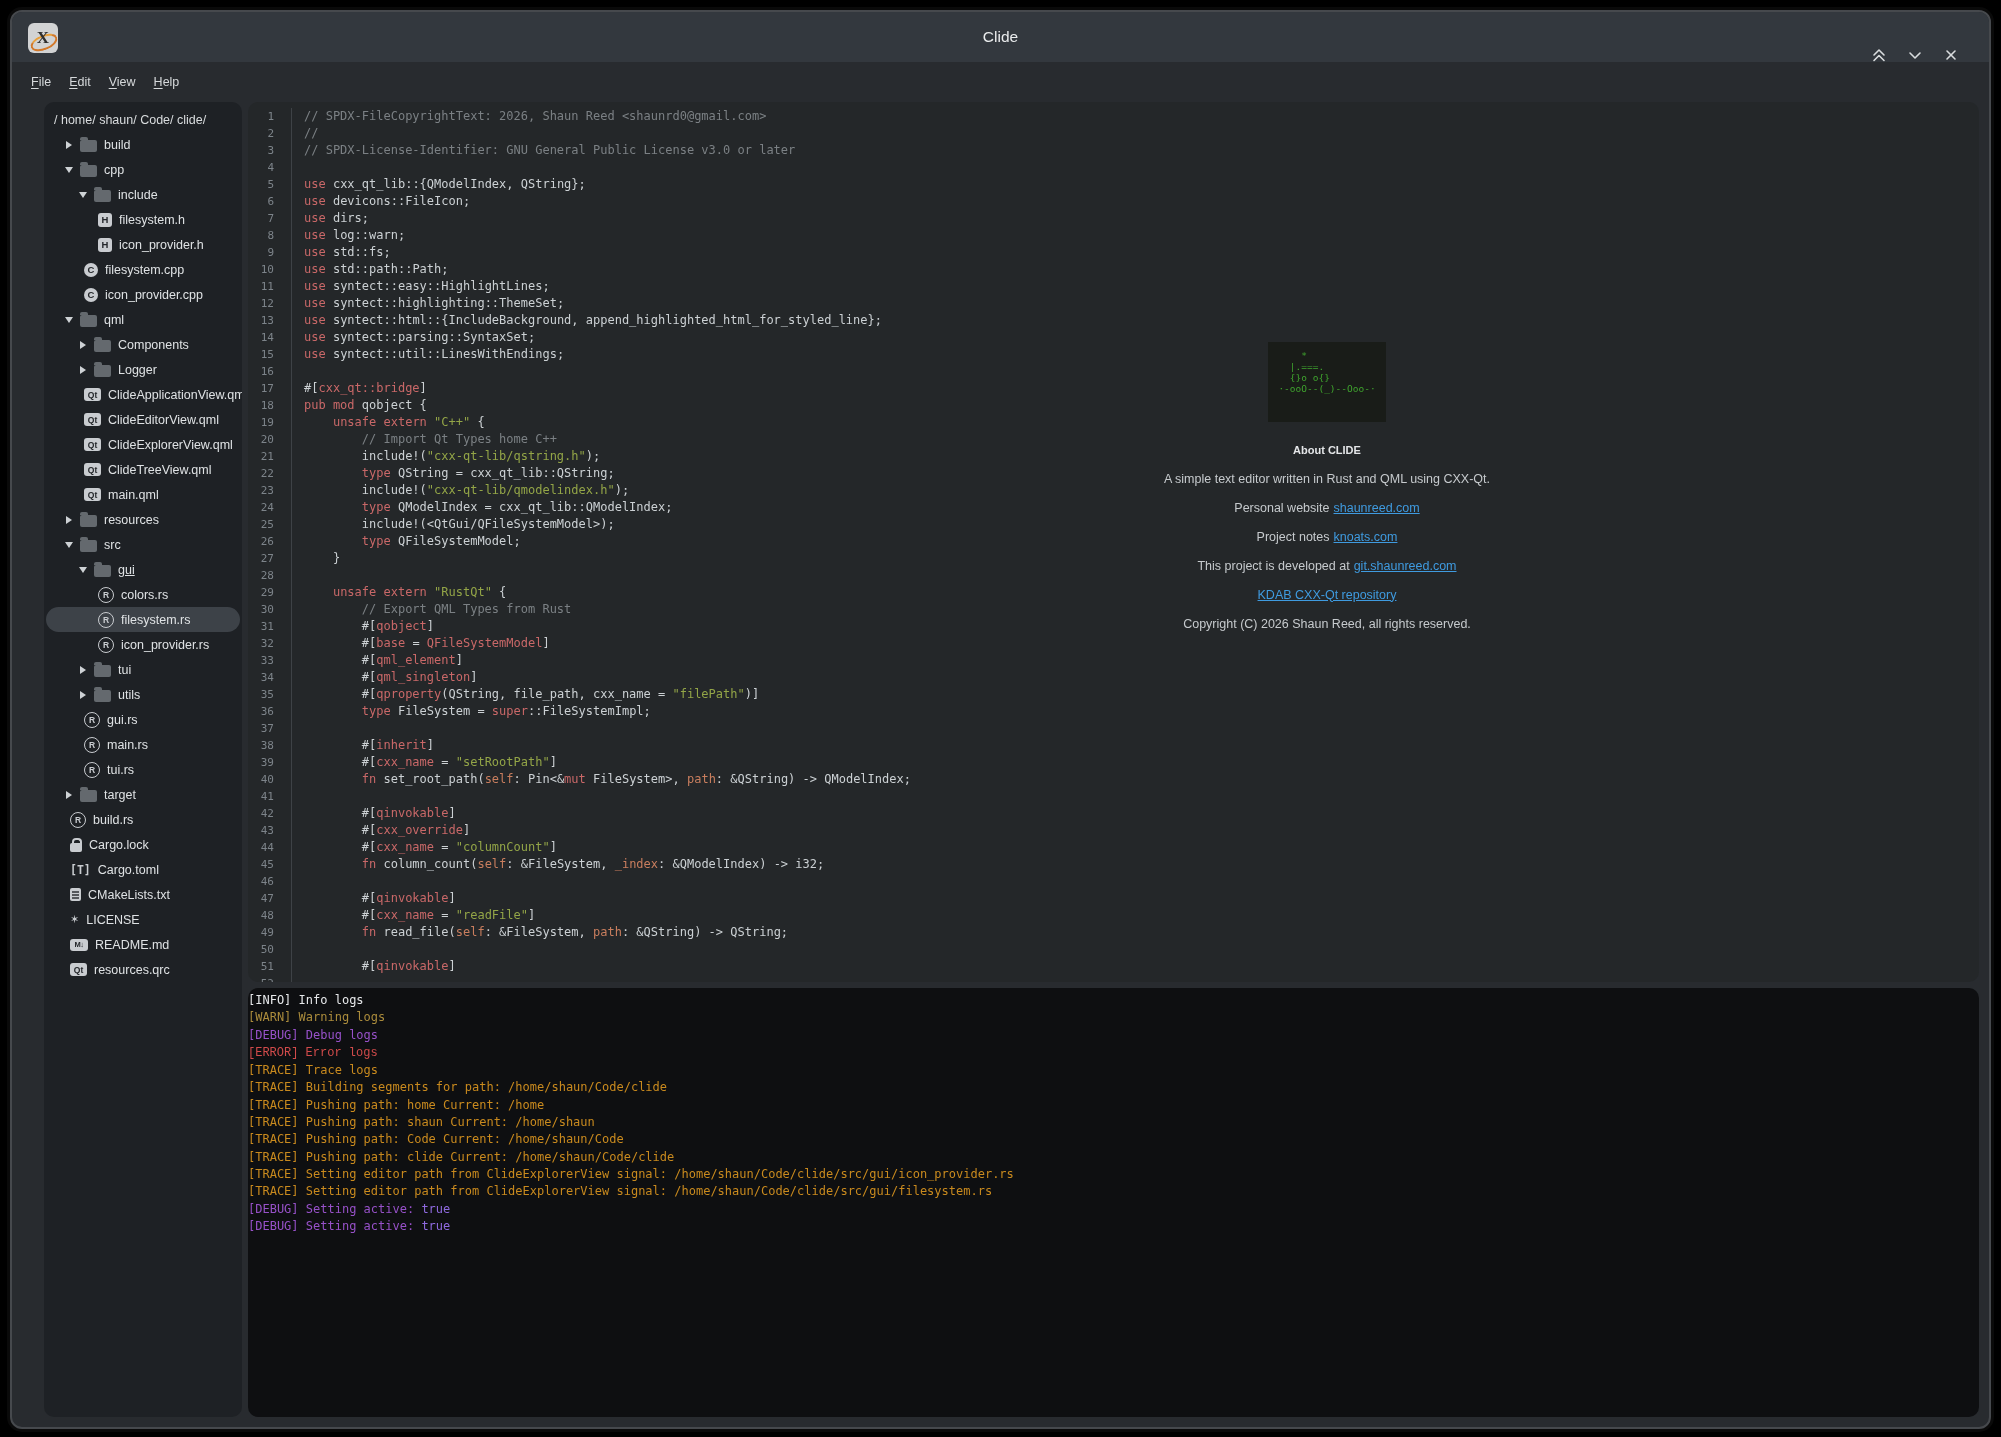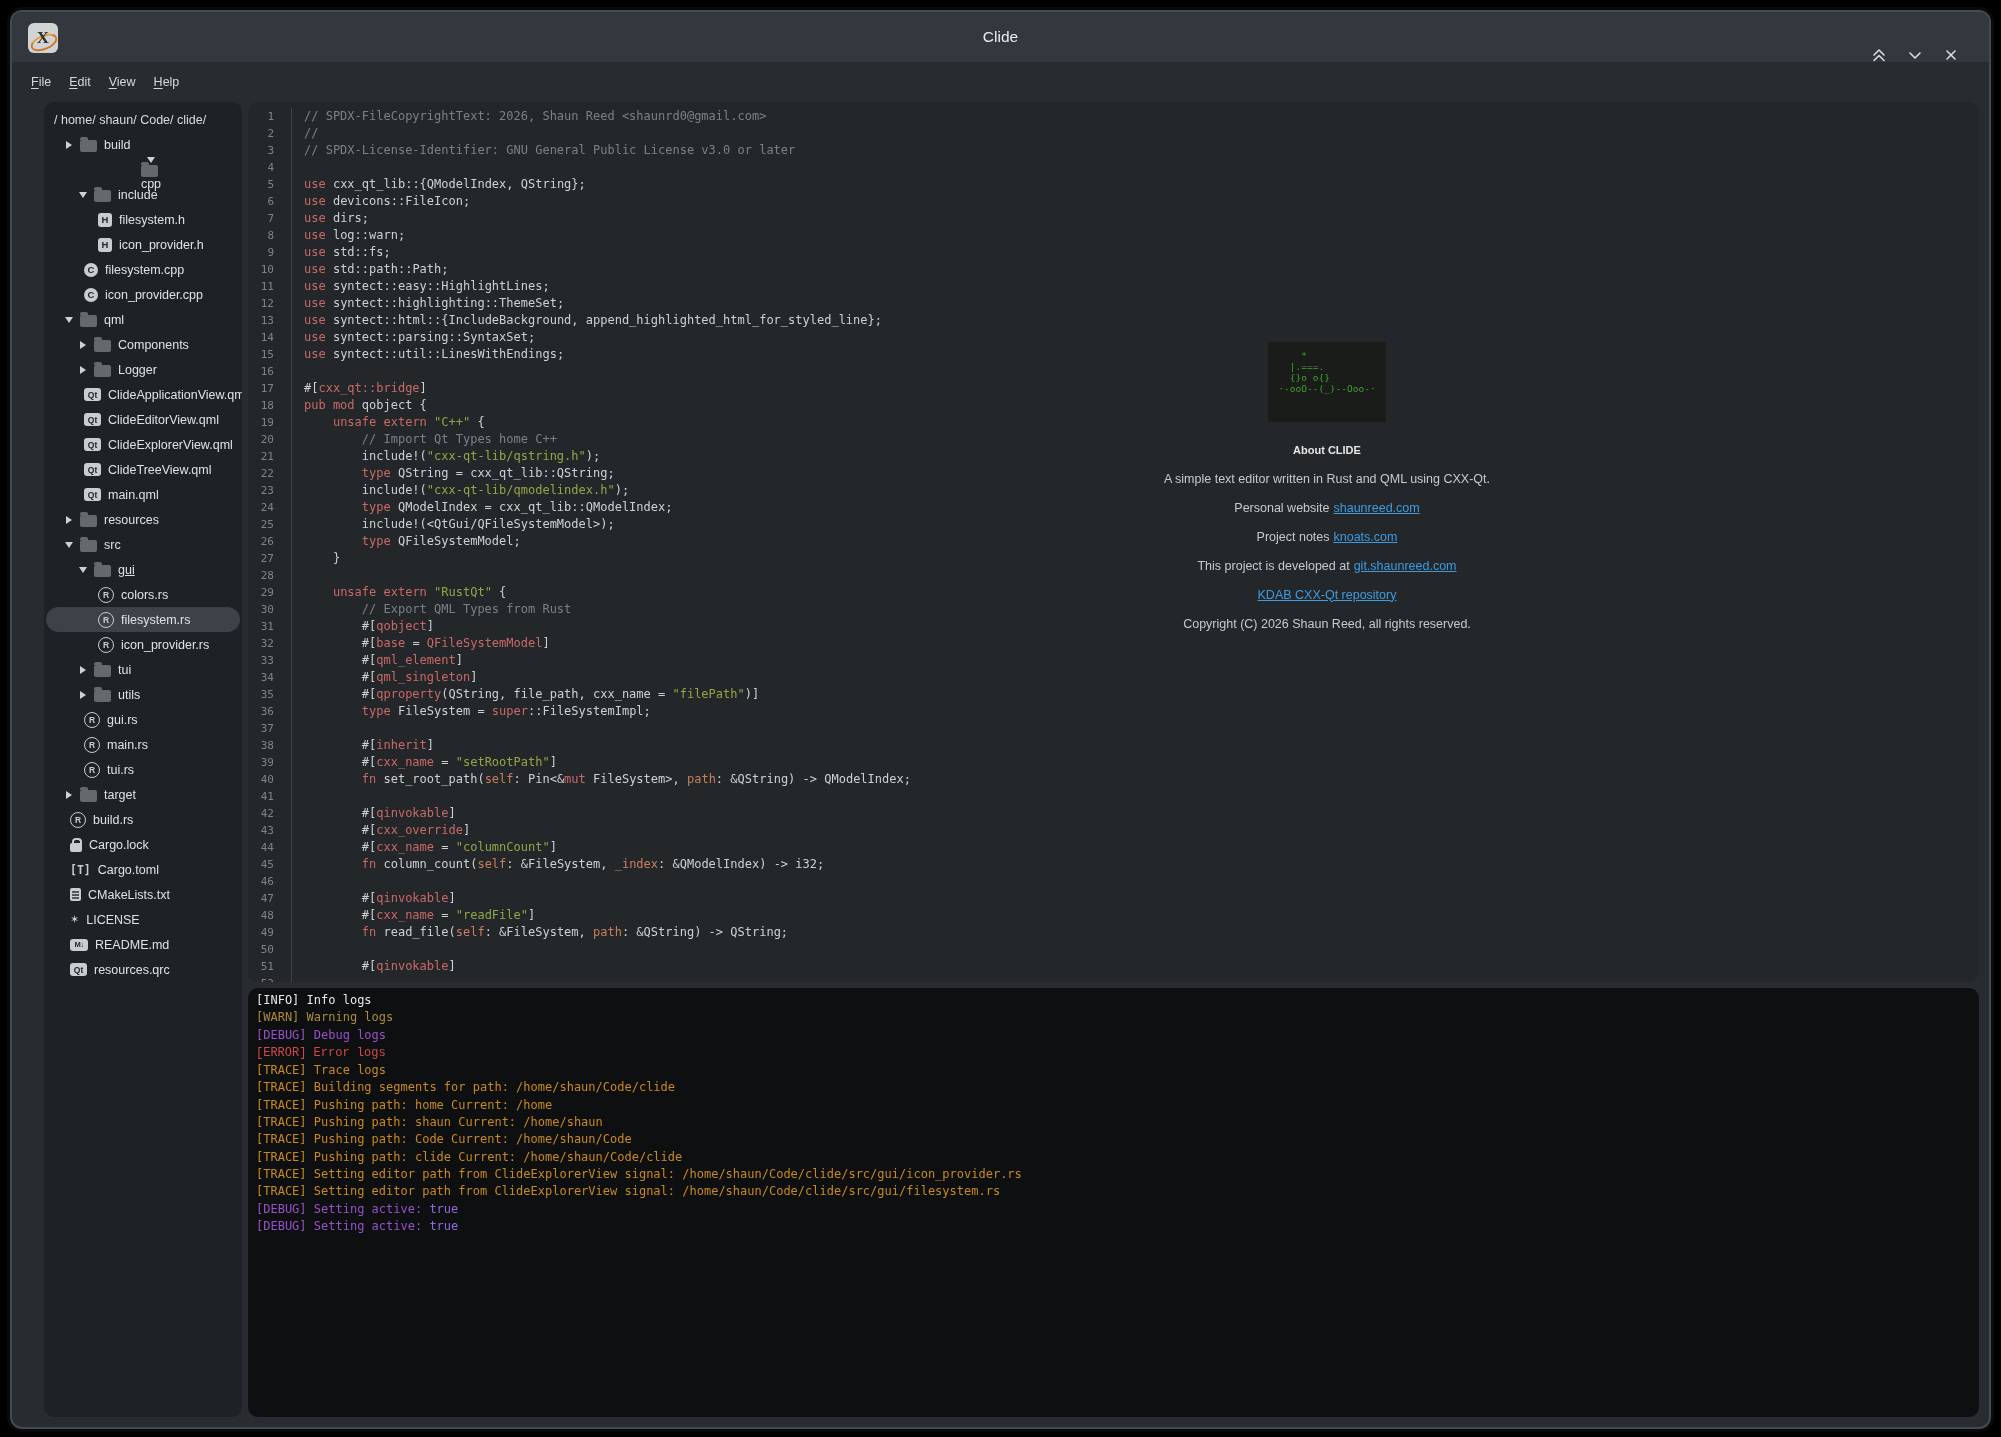--- a/index.html
+++ b/index.html
@@ -64,21 +64,21 @@
     background:#55585c;box-shadow:0 3px 0 #55585c,0 6px 0 #55585c;}
   .icon-star{color:#c9ccd0;font-size:11px;}
   
   #code{padding-top:6px;font-family:"DejaVu Sans Mono",monospace;font-size:12px;line-height:17px;}
   .cl{display:flex;}
   .ln{flex:none;width:22px;text-align:right;color:#7d848a;font-size:11px;padding-left:4px;}
   .lc{flex:1;border-left:1px solid #3e4246;margin-left:17px;padding-left:12px;white-space:pre;
     color:var(--code);min-height:17px;}
   .sk{color:var(--kw);} .ss{color:var(--str);} .sc{color:var(--cmt);} .sp{color:var(--param);}
   
-  #logtext{padding:4px 0 0 8px;font-family:"DejaVu Sans Mono",monospace;font-size:12px;
+  #logtext{padding:4px 0 0 0;font-family:"DejaVu Sans Mono",monospace;font-size:12px;
     line-height:17.3px;white-space:pre;}
   .linfo{color:var(--info);} .lwarn{color:var(--warn);} .ldebug{color:var(--debug);}
   .lerror{color:var(--error);font-family:Liberation Mono, monospace;} .ltrace{color:var(--trace);} .ldebugval{color:var(--debugval);}
   
   #about{position:absolute;left:1135px;top:330px;width:360px;text-align:center;color:#c6cacd;}
   #ascii-art{display:inline-block;text-align:left;background:#191c18;padding:8px 10px 14px 10px;
     font-family:"DejaVu Sans Mono",monospace;font-size:9.5px;line-height:11px;white-space:pre;
     color:var(--ascii);min-width:92px;min-height:58px;}
   #about-title{font-size:11px;font-weight:bold;color:#e4e6e8;margin-top:22px;height:20px;}
   .about-row{height:29px;display:flex;align-items:center;justify-content:center;font-size:12.5px;}
@@ -125,21 +125,21 @@
   <div id="sidebar">
     <div id="tree">
       <div class="tree-root">/ home/ shaun/ Code/ clide/</div>
     <div class="trow" style="padding-left: 16px;">
           <span class="arrow closed"></span>
           <span class="ticon" style="margin-left: 4px;">
             <span class="icon-folder"></span>
           </span>
           <span>build</span>
         </div>
-        <div class="trow" style="padding-left: 16px; flex-direction: column;">
+        <div class="trow" style="padding-left: 16px;">
           <span class="arrow open"></span>
           <span class="ticon" style="margin-left: 4px;">
             <span class="icon-folder"></span>
           </span>
           <span>cpp</span>
         </div>
         <div class="trow" style="padding-left: 30px;">
           <span class="arrow open"></span>
           <span class="ticon" style="margin-left: 4px;">
             <span class="icon-folder"></span>

